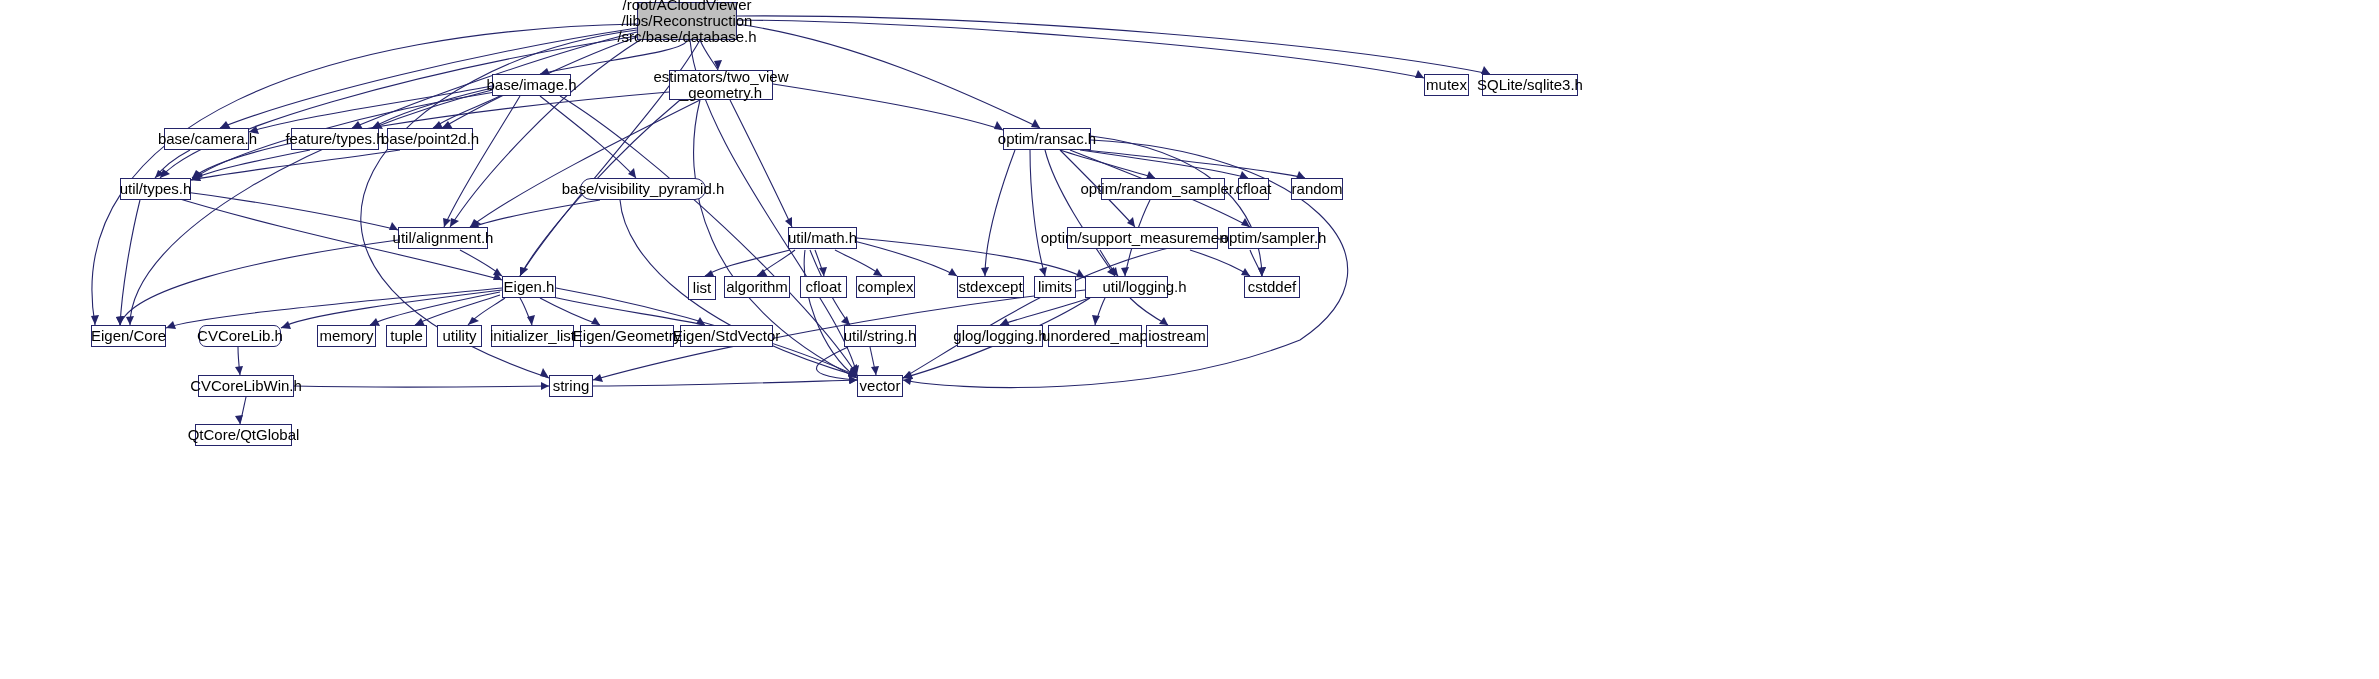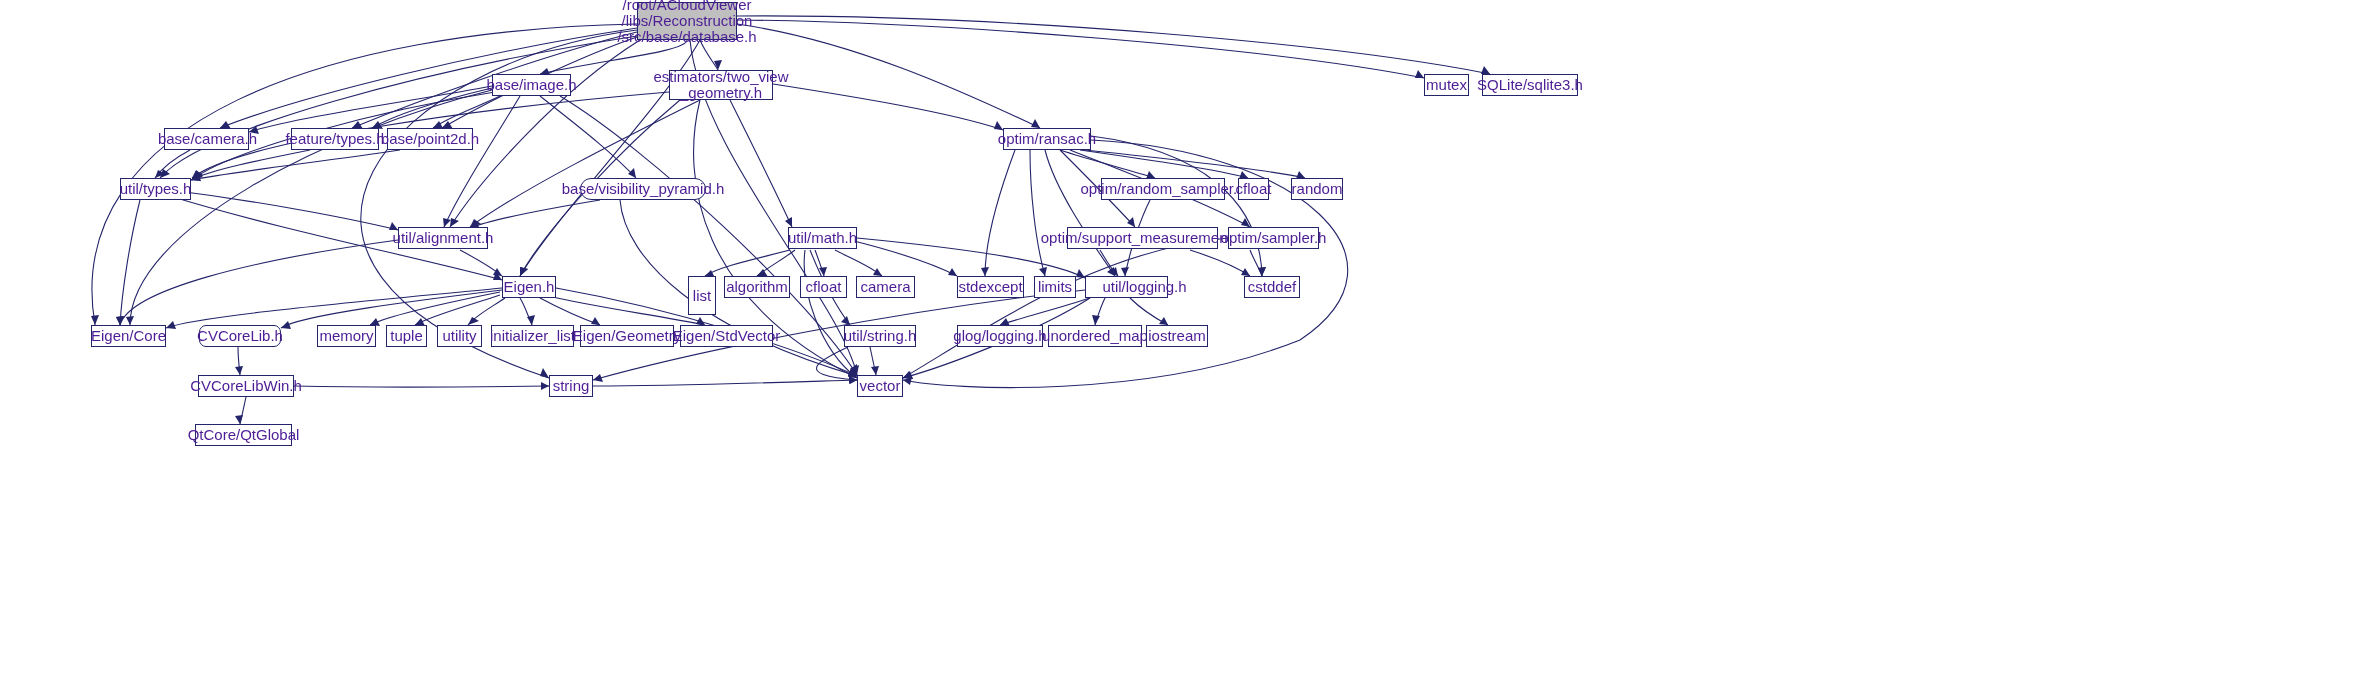--- a/index.html
+++ b/index.html
@@ -1,19 +1,19 @@
 <!DOCTYPE html>
 <html><head>
 <meta charset="utf-8">
 <style>
   html,body{margin:0;padding:0;background:#ffffff;}
   #root{position:relative;width:2379px;height:679px;background:#ffffff;
         font-family:"Liberation Sans", sans-serif;overflow:hidden;}
   .node{position:absolute;box-sizing:border-box;border:1px solid #24246a;
-        background:#ffffff;color:#4c1d95;font-size:15px;line-height:16px;
+        background:#ffffff;color:#000000;font-size:15px;line-height:16px;
         display:flex;align-items:center;justify-content:center;text-align:center;
         white-space:pre;padding:1px 4px;}
   .node.root{background:#bfbfbf;}
   svg.edges{position:absolute;left:0;top:0;width:2379px;height:679px;pointer-events:none;}
   svg.edges path{fill:none;stroke:#24246a;stroke-width:1.1;}
   svg.edges polygon{fill:#24246a;stroke:none;}
 </style>
 </head>
 <body>
 
@@ -211,24 +211,24 @@
   <div class="node" style="left:1003px;top:128px;width:88px;height:22px;">optim/ransac.h</div>
   <div class="node" style="left:120px;top:178px;width:71px;height:22px;">util/types.h</div>
   <div class="node" style="left:580px;top:178px;width:126px;height:22px;border-radius:11px;">base/visibility_pyramid.h</div>
   <div class="node" style="left:1101px;top:178px;width:124px;height:22px;">optim/random_sampler.h</div>
   <div class="node" style="left:1238px;top:178px;width:31px;height:22px;">cfloat</div>
   <div class="node" style="left:1291px;top:178px;width:52px;height:22px;">random</div>
   <div class="node" style="left:398px;top:227px;width:90px;height:22px;">util/alignment.h</div>
   <div class="node" style="left:788px;top:227px;width:69px;height:22px;">util/math.h</div>
   <div class="node" style="left:1067px;top:227px;width:151px;height:22px;">optim/support_measurement.h</div>
   <div class="node" style="left:1228px;top:227px;width:91px;height:22px;">optim/sampler.h</div>
-  <div class="node" style="left:688px;top:276px;width:28px;height:39px;">list</div>
+  <div class="node" style="left:688px;top:276px;width:28px;height:24px;">list</div>
   <div class="node" style="left:724px;top:276px;width:66px;height:22px;">algorithm</div>
   <div class="node" style="left:800px;top:276px;width:47px;height:22px;">cfloat</div>
-  <div class="node" style="left:856px;top:276px;width:59px;height:22px;">camera</div>
+  <div class="node" style="left:856px;top:276px;width:59px;height:22px;">complex</div>
   <div class="node" style="left:957px;top:276px;width:67px;height:22px;">stdexcept</div>
   <div class="node" style="left:1034px;top:276px;width:42px;height:22px;">limits</div>
   <div class="node" style="left:1085px;top:276px;width:83px;height:22px;padding-left:40px;">util/logging.h</div>
   <div class="node" style="left:1244px;top:276px;width:56px;height:22px;">cstddef</div>
   <div class="node" style="left:502px;top:276px;width:54px;height:22px;">Eigen.h</div>
   <div class="node" style="left:91px;top:325px;width:75px;height:22px;">Eigen/Core</div>
   <div class="node" style="left:199px;top:325px;width:82px;height:22px;border-radius:7px;">CVCoreLib.h</div>
   <div class="node" style="left:317px;top:325px;width:59px;height:22px;">memory</div>
   <div class="node" style="left:386px;top:325px;width:41px;height:22px;">tuple</div>
   <div class="node" style="left:437px;top:325px;width:45px;height:22px;">utility</div>

